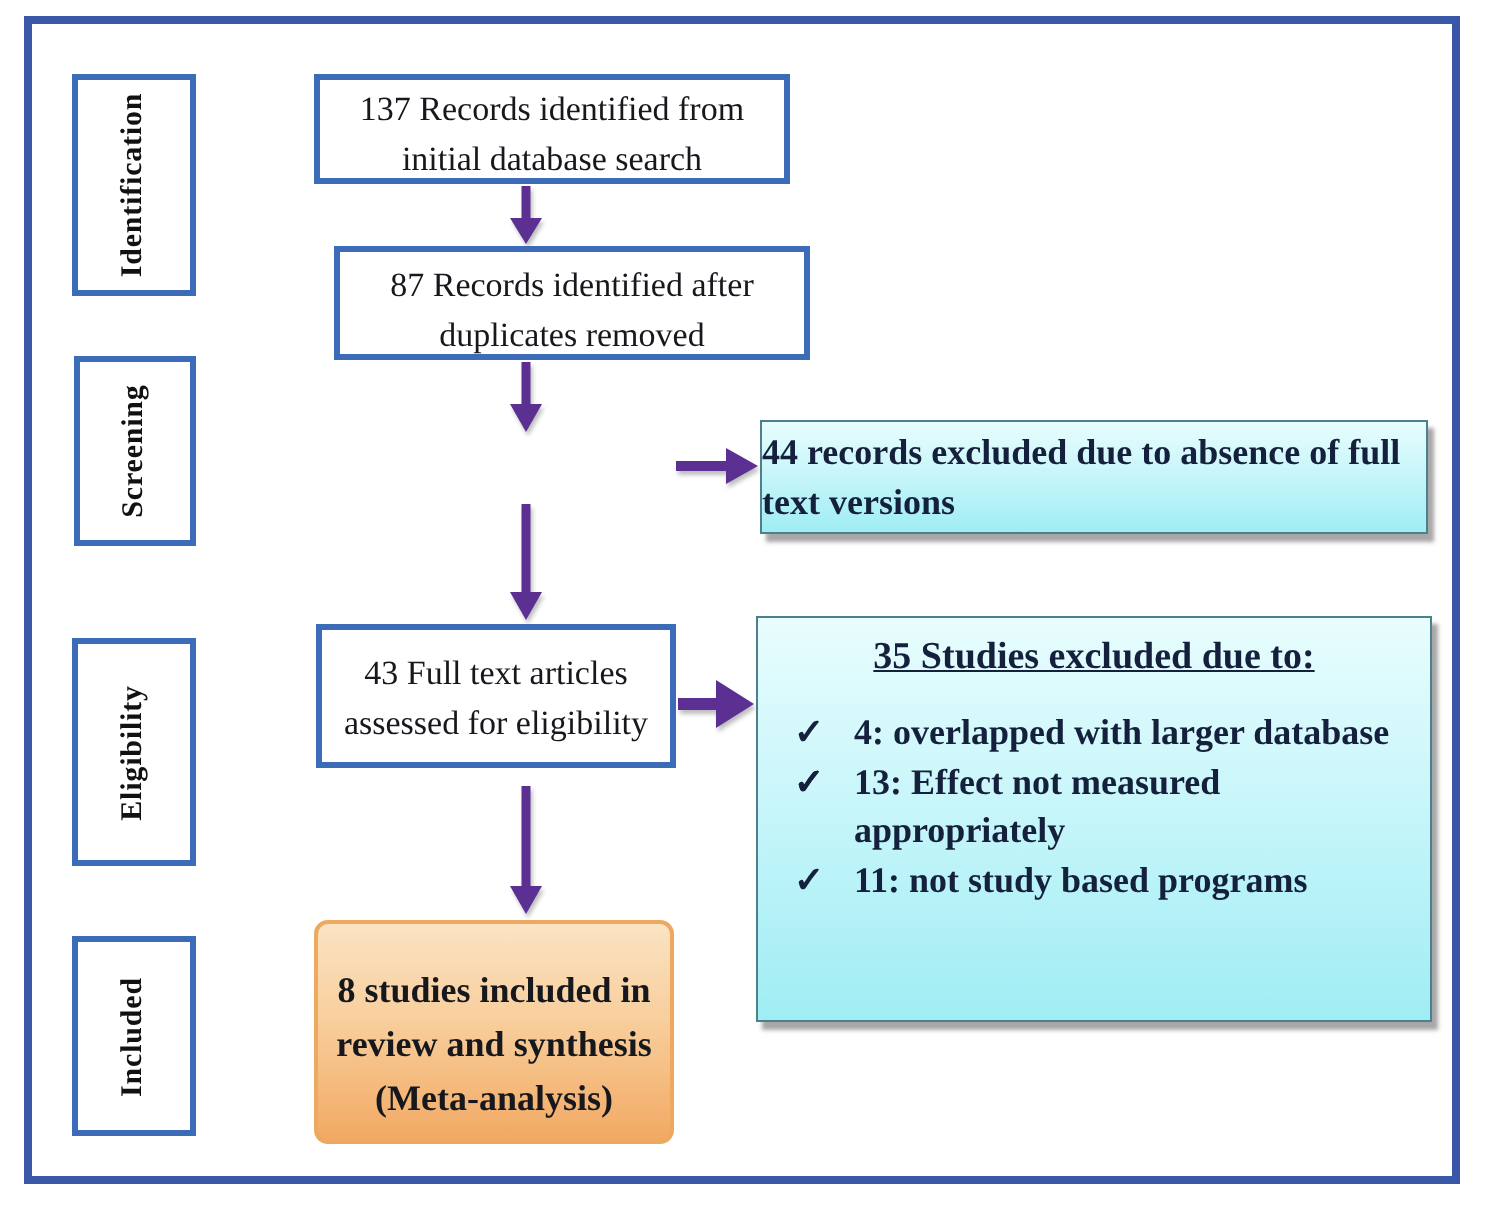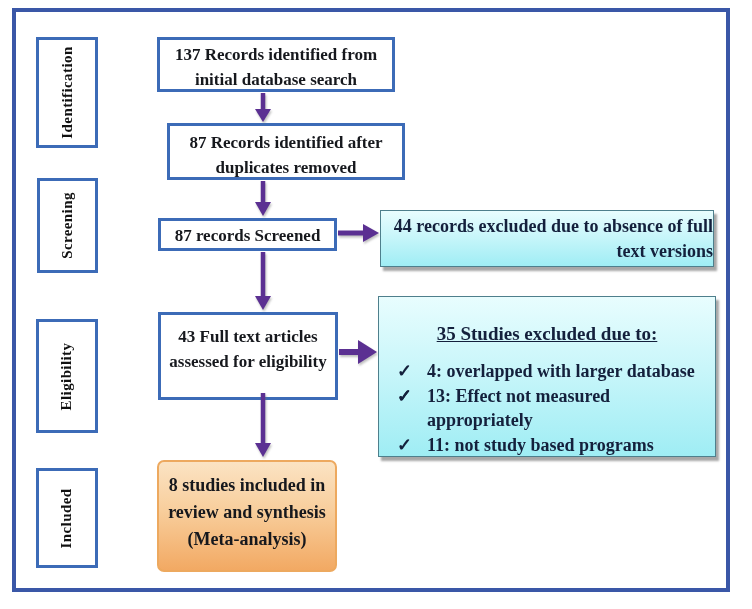--- a/index.html
+++ b/index.html
@@ -50,66 +50,66 @@
   #stage-included       { left: 36px; top: 468px; width: 62px; height: 100px; }
 
   
   .flow-box {
     position: absolute;
     border: 3px solid #3c6bb7;
     box-sizing: border-box;
     background: #ffffff;
     display: block;
     text-align: center;
-    font-weight: bold;
+    font-weight: normal;
     font-size: 17px;
     line-height: 25px;
     overflow: hidden;
   }
   #box-records-identified { left: 157px; top: 37px;  width: 238px; height: 55px; padding-top: 2px; }
   #box-duplicates-removed { left: 157px; top: 123px; width: 238px; height: 57px; padding-top: 4px; margin-left: 10px; }
   #box-records-screened   { left: 158px; top: 218px; width: 179px; height: 33px; padding-top: 2px; font-size: 17px; }
-  #box-fulltext-assessed  { left: 158px; top: 312px; width: 180px; height: 88px; padding: 9px 4px 0 4px; text-align: center; }
+  #box-fulltext-assessed  { left: 158px; top: 312px; width: 180px; height: 72px; padding: 9px 4px 0 4px; text-align: center; }
 
   
   #box-studies-included {
     position: absolute;
     left: 157px; top: 460px; width: 180px; height: 112px;
     box-sizing: border-box;
     border: 2px solid #eda95f;
     border-radius: 7px;
     background: linear-gradient(to bottom, #fbe3c3 0%, #f8ce9c 45%, #f2a963 100%);
     text-align: center;
     font-weight: bold;
     font-size: 18px;
     line-height: 27px;
-    padding-top: 10px;
+    padding-top: 20px;
   }
 
   
   .cyan-box {
     position: absolute;
     box-sizing: border-box;
     border: 1px solid #4e7f8c;
     background: linear-gradient(to bottom, #e8fdfe 0%, #c9f6fa 45%, #9fedf4 100%);
     box-shadow: 3px 4px 2px rgba(95, 95, 95, 0.55);
     font-weight: bold;
     color: #14203c;
   }
   #box-records-excluded {
     left: 380px; top: 210px; width: 334px; height: 57px;
-    text-align: right;
+    text-align: left;
     font-size: 18px;
     line-height: 25px;
     padding-top: 3px;
   }
   #box-studies-excluded {
-    left: 378px; top: 296px; width: 338px; height: 161px;
+    left: 378px; top: 308px; width: 338px; height: 203px;
     font-size: 18px;
-    padding: 26px 10px 0 10px;
+    padding: 9px 10px 0 10px;
   }
   .excl-heading {
     text-align: center;
     font-size: 19px;
     text-decoration: underline;
     margin: 0 0 14px 0;
   }
   .excl-list {
     list-style: none;
     margin: 0;
@@ -153,21 +153,20 @@
   </div>
   <div class="stage-box" id="stage-eligibility">
     <span class="vtext">Eligibility</span>
   </div>
   <div class="stage-box" id="stage-included">
     <span class="vtext">Included</span>
   </div>
 
   <div class="flow-box" id="box-records-identified">137 Records identified from initial database search</div>
   <div class="flow-box" id="box-duplicates-removed">87 Records identified after duplicates removed</div>
-  <div class="flow-box" id="box-records-screened">87 records Screened</div>
   <div class="flow-box" id="box-fulltext-assessed">43 Full text articles assessed for eligibility</div>
   <div id="box-studies-included">8 studies included in review and synthesis (Meta-analysis)</div>
 
   <div class="cyan-box" id="box-records-excluded">44 records excluded due to absence of full text versions</div>
 
   <div class="cyan-box" id="box-studies-excluded">
     <div class="excl-heading">35 Studies excluded due to:</div>
     <ul class="excl-list">
       <li>
         <span class="check">✓</span>

